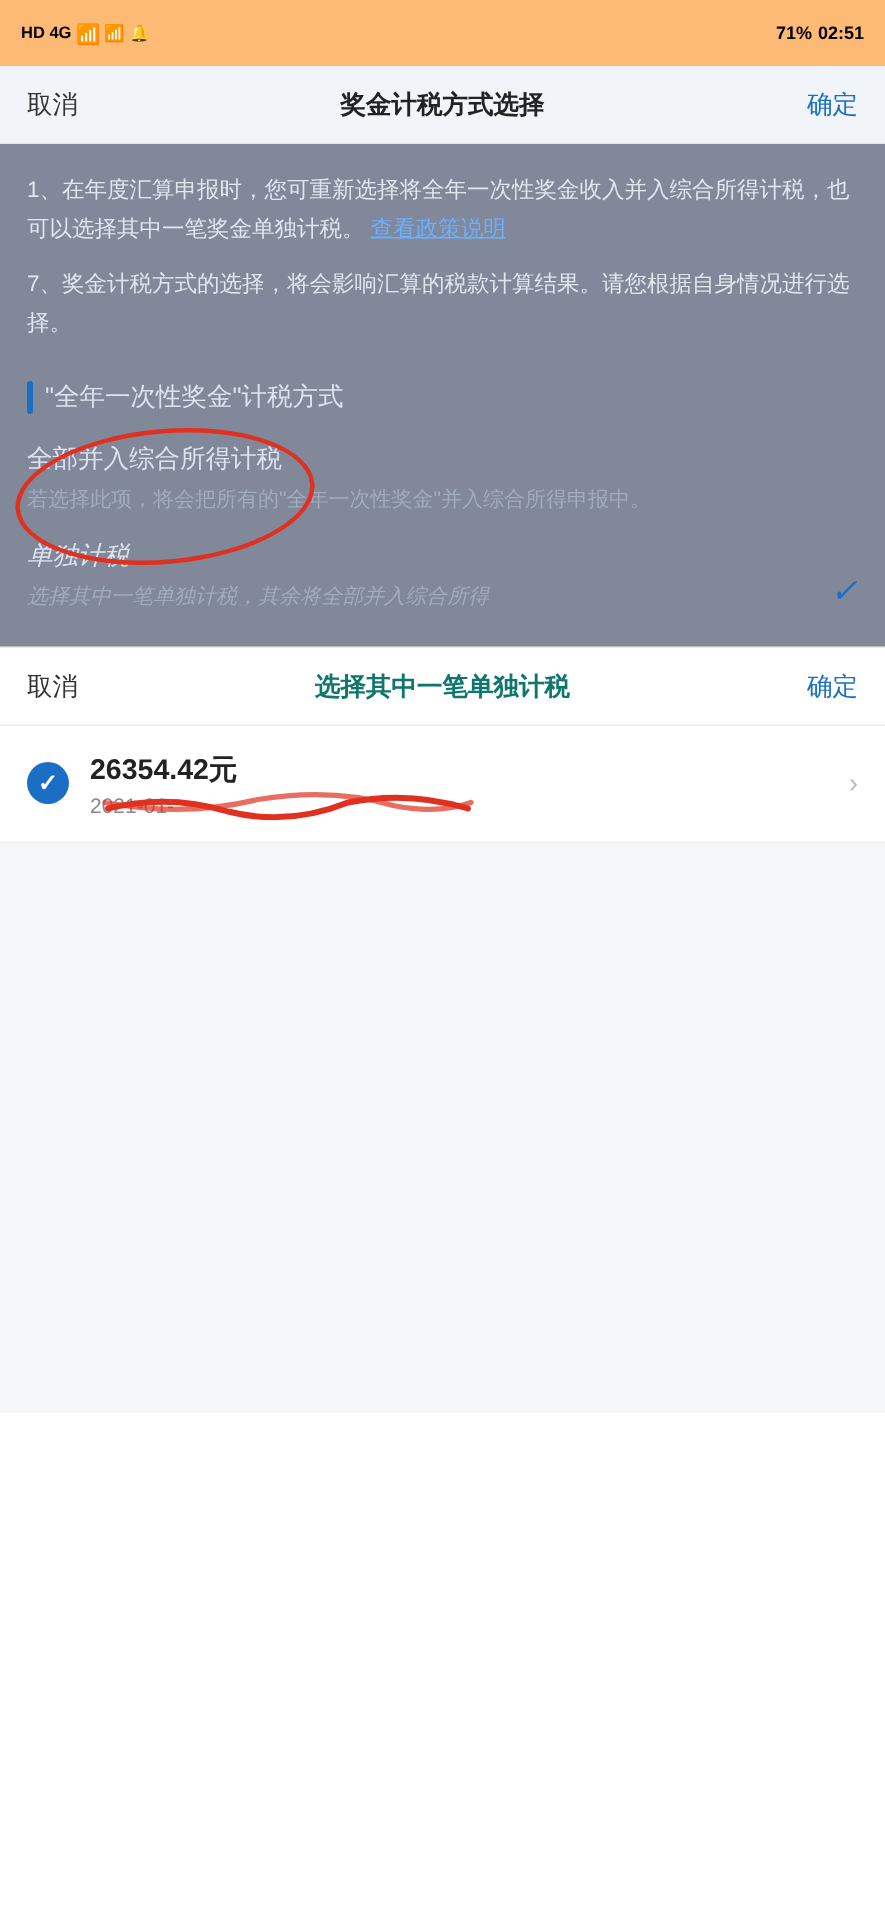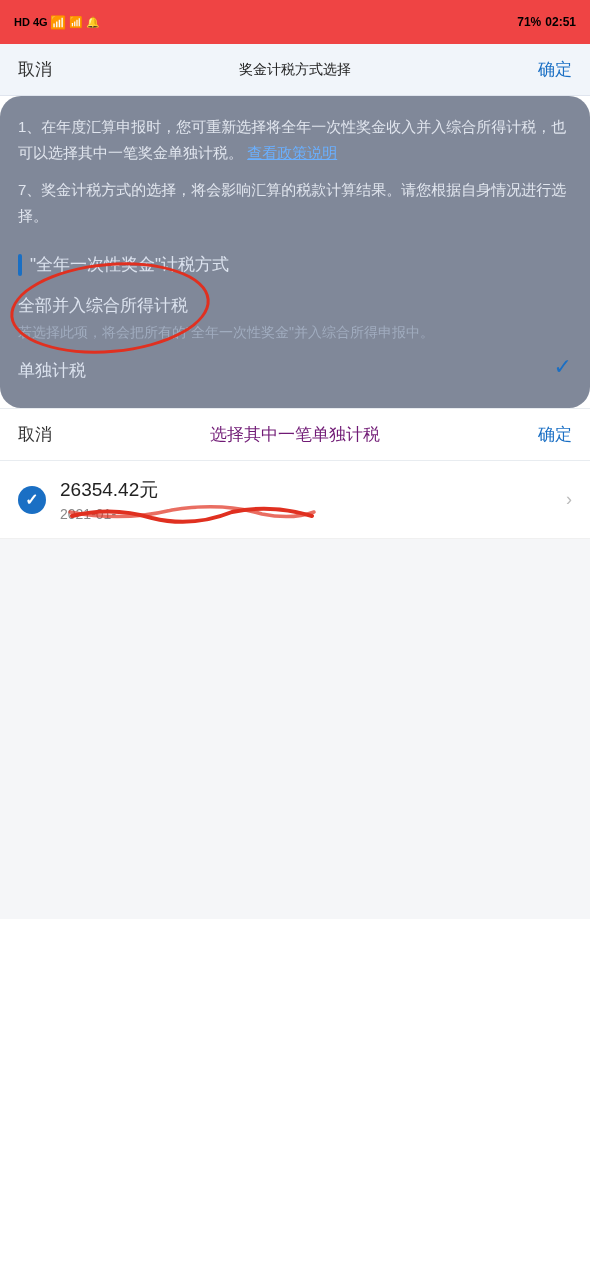--- a/index.html
+++ b/index.html
@@ -9,21 +9,21 @@
       min-height: 1280px;
       font-family: "PingFang SC", "Hiragino Sans GB", "Microsoft YaHei", sans-serif;
       background: #fff;
       overflow-x: hidden;
     }
 
     
     .status-bar {
       width: 100%;
       height: 44px;
-      background: #ef4444;
+      background: #fdba74;
       display: flex;
       align-items: center;
       justify-content: space-between;
       padding: 0 14px;
       font-size: 13px;
       color: #000;
     }
     .status-left {
       display: flex;
       align-items: center;
@@ -49,36 +49,35 @@
       justify-content: space-between;
       padding: 0 18px;
       border-bottom: 1px solid #e0e5ee;
     }
     .top-nav-cancel {
       color: #333;
       font-size: 17px;
     }
     .top-nav-title {
       color: #222;
-      font-size: 14px;
-      font-weight: 400;
+      font-size: 17px;
+      font-weight: 700;
     }
     .top-nav-confirm {
       color: #1a6fc4;
       font-size: 17px;
       font-weight: 500;
     }
 
     
     .overlay-section {
       width: 100%;
       background: rgba(100,110,130,0.82);
       padding: 18px 18px 22px 18px;
       position: relative;
-      border-radius: 21px;
     }
 
     .overlay-text {
       color: #e0e5ee;
       font-size: 15px;
       line-height: 1.75;
     }
 
     .overlay-text .link {
       color: #6ab0ff;
@@ -119,20 +118,21 @@
     .option-desc {
       color: #a0acbf;
       font-size: 14px;
       line-height: 1.6;
     }
 
     
     .option-block-selected {
       position: relative;
       margin-top: 16px;
+      font-style: italic;
     }
     .option-title-selected {
       color: #dce3ef;
       font-size: 17px;
       font-weight: 500;
       margin-bottom: 4px;
     }
     .option-desc-selected {
       color: #a0acbf;
       font-size: 14px;
@@ -175,23 +175,23 @@
       align-items: center;
       justify-content: space-between;
       padding: 0 18px;
       border-bottom: 1px solid #e8ecf0;
     }
     .bottom-nav-cancel {
       color: #333;
       font-size: 17px;
     }
     .bottom-nav-title {
-      color: #701a75;
-      font-size: 17px;
-      font-weight: 400;
+      color: #0f766e;
+      font-size: 17px;
+      font-weight: 700;
     }
     .bottom-nav-confirm {
       color: #1a6fc4;
       font-size: 17px;
       font-weight: 500;
     }
 
     
     .list-item {
       width: 100%;
@@ -216,21 +216,21 @@
     .list-checkbox-check {
       color: #fff;
       font-size: 16px;
       font-weight: 700;
     }
     .list-item-content {
       flex: 1;
     }
     .list-item-amount {
       font-size: 19px;
-      font-weight: 400;
+      font-weight: 700;
       color: #222;
       margin-bottom: 3px;
     }
     .list-item-date {
       font-size: 14px;
       color: #888;
     }
     .list-item-arrow {
       color: #bbb;
       font-size: 18px;
@@ -287,20 +287,21 @@
     <span class="section-title-text">"全年一次性奖金"计税方式</span>
   </div>
 
   <div class="option-block">
     <div class="option-title">全部并入综合所得计税</div>
     <div class="option-desc">若选择此项，将会把所有的"全年一次性奖金"并入综合所得申报中。</div>
   </div>
 
   <div class="option-block-selected" style="padding-right:32px;">
     <div class="option-title-selected">单独计税</div>
+    <div class="option-desc-selected">选择其中一笔单独计税，其余将全部并入综合所得</div>
     <span class="checkmark-right">✓</span>
   </div>
 
   <div class="red-circle-overlay"></div>
 
 </div>
 
 <div class="bottom-section">
 
   <div class="bottom-nav">

